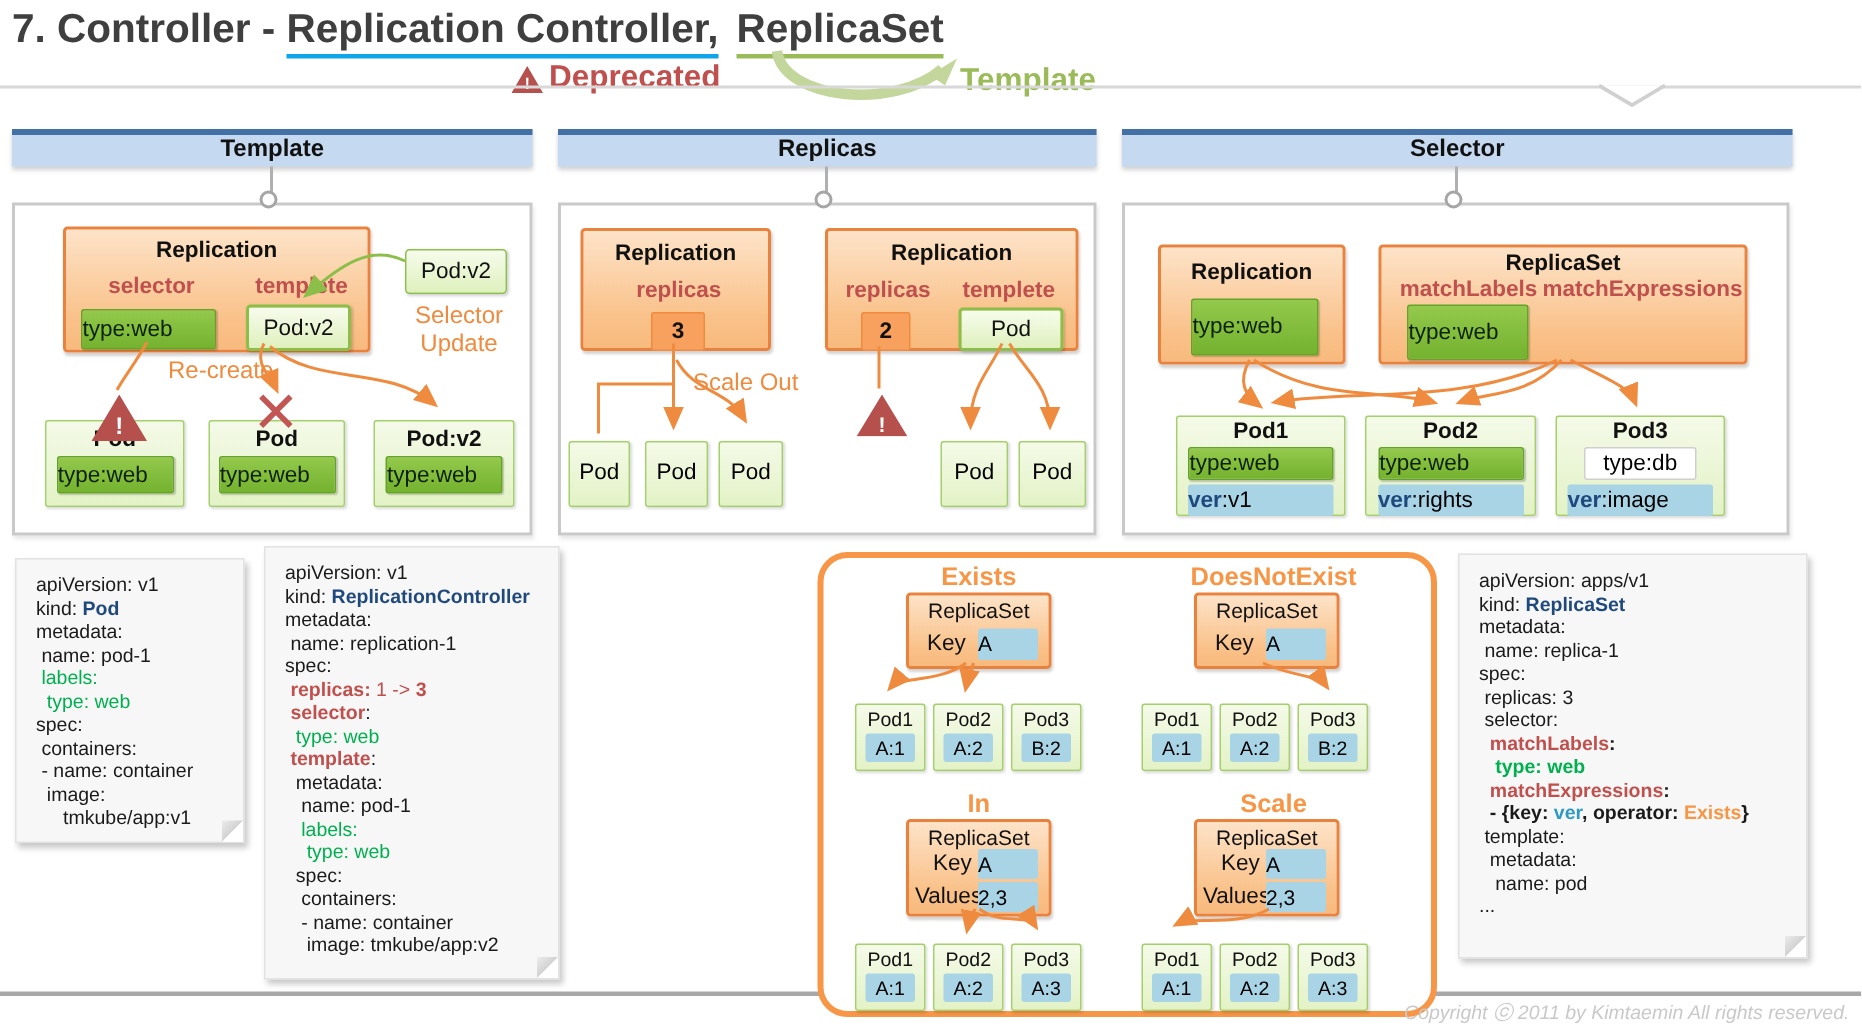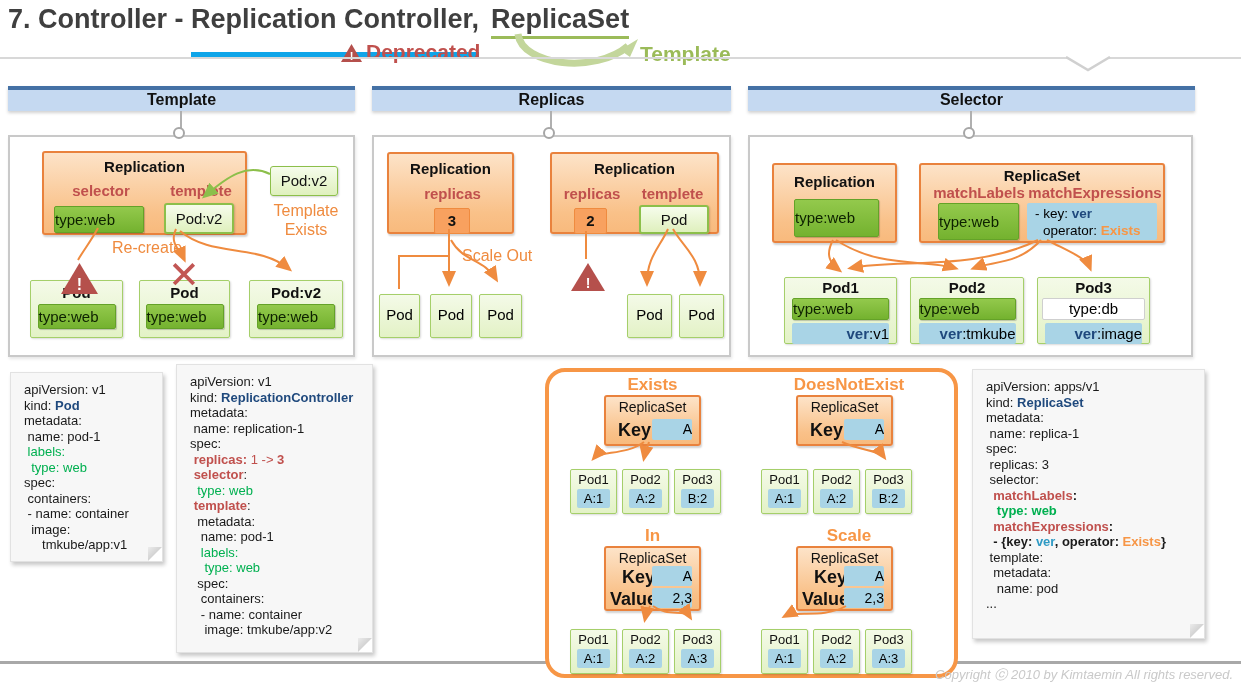--- a/index.html
+++ b/index.html
@@ -3,21 +3,21 @@
 <meta charset="utf-8">
 <style>
   * { margin:0; padding:0; box-sizing:border-box; }
   html,body { background:#fff; }
   body { font-family:"Liberation Sans","DejaVu Sans",sans-serif; }
   #root { position:relative; width:1241px; height:685px; background:#fff; overflow:hidden; }
   .abs { position:absolute; }
 
   
   .title { left:8px; top:4px; font-size:27px; font-weight:bold; color:#3f3f3f; white-space:nowrap; }
-  .u-red   { border-bottom:5px solid #0ea5e9; padding-bottom:18px; }
+  .u-red   { border-bottom:3px solid #0ea5e9; padding-bottom:2px; }
   .u-green { border-bottom:3px solid #9bbb59; padding-bottom:2px; margin-left:12px; }
 
   .banner-dep { left:366px; top:40px; font-size:21px; font-weight:bold; color:#c0504d; }
   .banner-rep { left:640px; top:42px; font-size:21px; font-weight:bold; color:#9bbb59; }
   .tri { clip-path:polygon(50% 0,100% 100%,0 100%); background:#b5504c; color:#fff;
          display:flex; align-items:flex-end; justify-content:center; font-weight:bold; }
   .tri-banner { left:341px; top:44px; width:21px; height:18px; font-size:11px; }
 
   .rule-top { left:0; top:57px; width:1241px; height:2px; background:#d8d8d8; }
   .rule-bottom { left:0; top:661px; width:1241px; height:3px; background:#a8a8a8; z-index:0; }
@@ -41,39 +41,39 @@
   .gbadge { background:linear-gradient(180deg,#93c94c,#74b22f); border:1px solid #64a228; border-radius:2px;
             text-align:left; font-size:15px; color:#0d2100; box-shadow:1px 1px 1px rgba(0,0,0,0.2); }
   .lgbox { background:linear-gradient(180deg,#f6fcec,#dff0bd); border:2px solid #8cbf4a; border-radius:3px;
            text-align:center; font-size:15px; color:#111; box-shadow:1px 1px 2px rgba(0,0,0,0.18); }
   .pod { background:linear-gradient(180deg,#f4fae8,#e3f2c6); border:1.5px solid #a5cf6a; border-radius:2px;
          box-shadow:1px 1px 2px rgba(0,0,0,0.15); text-align:center; }
   .pod-title { font-weight:bold; font-size:15px; color:#111; margin-top:3px; }
   .pod .gbadge { margin:3px auto 0; width:78px; height:25px; line-height:23px; }
   .obadge { background:#f8a15f; border:1px solid #ef8b3f; border-radius:2px; text-align:center;
             font-weight:bold; font-size:15px; color:#111; }
-  .bbadge { background:#a9d4e6; border-radius:2px; text-align:right; }
+  .bbadge { background:#a9d4e6; border-radius:2px; text-align:left; }
   .xmark { color:#c25654; font-size:38px; font-weight:bold; z-index:7; }
 
   
   .spod { background:linear-gradient(180deg,#f4fae8,#e3f2c6); border:1.5px solid #a5cf6a; border-radius:2px;
           box-shadow:1px 1px 2px rgba(0,0,0,0.15); text-align:center; width:113px; height:67px; }
   .spod .gbadge { margin:2px auto 0; width:97px; height:22px; line-height:20px; }
   .spod .bbadge { margin:3px auto 0; width:97px; height:21px; line-height:21px; font-size:15px; }
   .wbadge { background:#fff; border:1px solid #cfcfcf; border-radius:2px; margin:2px auto 0;
-            width:103px; height:22px; line-height:20px; font-size:15px; text-align:center; }
+            width:75px; height:22px; line-height:20px; font-size:15px; text-align:center; }
   .ver-key { color:#1f497d; font-weight:bold; }
 
   
   .ops { border:4px solid #f79646; border-radius:20px; background:#fff; z-index:2; }
   .op-label { font-size:17px; font-weight:bold; color:#f79646; text-align:center; }
   .op-box { position:absolute; width:97px; background:linear-gradient(180deg,#fde3c8 0%,#f9c189 75%,#f8ba7d 100%);
             border:2px solid #e9823d; border-radius:3px; box-shadow:1px 2px 2px rgba(0,0,0,0.18); }
   .op-box .bt { text-align:center; font-size:14px; color:#111; margin-top:2px; }
-  .kv-label { position:absolute; font-size:18px; font-weight:bold; color:#111; }
+  .kv-label { position:absolute; font-size:15px; font-weight:normal; color:#111; }
   .kv-badge { position:absolute; width:40px; height:21px; line-height:21px; font-size:14px; }
   .mini-pods { position:absolute; display:flex; gap:5px; }
   .mini-pod { width:47px; height:45px; background:linear-gradient(180deg,#f4fae8,#e3f2c6);
               border:1.5px solid #a5cf6a; border-radius:2px; text-align:center;
               box-shadow:1px 1px 2px rgba(0,0,0,0.15); }
   .mp-title { font-size:13px; color:#111; margin-top:2px; }
   .mp-badge { background:#a9d4e6; border-radius:2px; width:33px; height:19px; line-height:19px;
               font-size:13px; margin:2px auto 0; }
 
   
@@ -137,21 +137,21 @@
 
   <div class="abs panel" style="left:8px;top:135px;width:347px;height:222px;">
     <div class="abs obox" style="left:32px;top:14px;width:205px;height:84px;">
       <div class="obox-title" style="top:5px;">Replication</div>
       <div class="abs lbl-crimson" style="left:12px;top:29px;width:90px;">selector</div>
       <div class="abs lbl-crimson" style="left:112px;top:29px;width:90px;">templete</div>
       <div class="abs gbadge" style="left:10px;top:53px;width:90px;height:27px;line-height:25px;">type:web</div>
       <div class="abs lgbox" style="left:120px;top:50px;width:70px;height:31px;line-height:28px;">Pod:v2</div>
     </div>
     <div class="abs lgbox" style="left:260px;top:29px;width:68px;height:30px;line-height:27px;border-width:1.5px;">Pod:v2</div>
-    <div class="abs lbl-orange" style="left:250px;top:64px;width:92px;text-align:center;line-height:19px;">Template Exists</div>
+    <div class="abs lbl-orange" style="left:250px;top:64px;width:92px;text-align:center;line-height:19px;">Selector Update</div>
     <div class="abs lbl-orange" style="left:102px;top:102px;">Re-create</div>
 
     <div class="abs pod" style="left:20px;top:143px;width:93px;height:58px;">
       <div class="pod-title">Pod</div>
       <div class="gbadge">type:web</div>
     </div>
     <div class="abs pod" style="left:129px;top:143px;width:91px;height:58px;">
       <div class="pod-title">Pod</div>
       <div class="gbadge">type:web</div>
     </div>
@@ -194,35 +194,31 @@
   <div class="abs panel" style="left:748px;top:135px;width:445px;height:222px;">
     <div class="abs obox" style="left:22px;top:26px;width:125px;height:80px;">
       <div class="obox-title" style="top:8px;">Replication</div>
       <div class="abs gbadge" style="left:20px;top:34px;width:85px;height:38px;line-height:36px;">type:web</div>
     </div>
     <div class="abs obox" style="left:169px;top:26px;width:246px;height:80px;">
       <div class="obox-title" style="top:2px;">ReplicaSet</div>
       <div class="abs lbl-crimson" style="left:8px;top:19px;width:100px;">matchLabels</div>
       <div class="abs lbl-crimson" style="left:105px;top:19px;width:138px;">matchExpressions</div>
       <div class="abs gbadge" style="left:17px;top:38px;width:81px;height:37px;line-height:35px;">type:web</div>
-      <div class="abs bbadge" style="left:106px;top:38px;width:130px;height:37px;text-align:left;font-size:13.5px;line-height:17px;padding:2px 0 0 8px;">
-        <span>- key: </span><span class="ver-key">ver</span><br>
-        <span style="padding-left:8px;">operator: </span><span style="color:#f79646;font-weight:bold;">Exists</span>
-      </div>
     </div>
 
     <div class="abs spod" style="left:34px;top:140px;">
       <div class="pod-title" style="margin-top:1px;">Pod1</div>
       <div class="gbadge">type:web</div>
       <div class="bbadge"><span class="ver-key">ver</span><span>:v1</span></div>
     </div>
     <div class="abs spod" style="left:160px;top:140px;width:114px;">
       <div class="pod-title" style="margin-top:1px;">Pod2</div>
       <div class="gbadge">type:web</div>
-      <div class="bbadge"><span class="ver-key">ver</span><span>:tmkube</span></div>
+      <div class="bbadge"><span class="ver-key">ver</span><span>:rights</span></div>
     </div>
     <div class="abs spod" style="left:287px;top:140px;">
       <div class="pod-title" style="margin-top:1px;">Pod3</div>
       <div class="wbadge">type:db</div>
       <div class="bbadge"><span class="ver-key">ver</span><span>:image</span></div>
     </div>
   </div>
 
   <div class="abs code" style="left:10px;top:372px;width:153px;height:190px;"><div class="cl"><span>apiVersion: v1</span></div><div class="cl"><span>kind: </span><span class="kb">Pod</span></div><div class="cl"><span>metadata:</span></div><div class="cl"><span> name: pod-1</span></div><div class="cl"><span class="g"> labels:</span></div><div class="cl"><span class="g">  type: web</span></div><div class="cl"><span>spec:</span></div><div class="cl"><span> containers:</span></div><div class="cl"><span> - name: container</span></div><div class="cl"><span>  image:</span></div><div class="cl"><span>     tmkube/app:v1</span></div></div>
   <div class="abs code" style="left:176px;top:364px;width:197px;height:289px;"><div class="cl"><span>apiVersion: v1</span></div><div class="cl"><span>kind: </span><span class="kb">ReplicationController</span></div><div class="cl"><span>metadata:</span></div><div class="cl"><span> name: replication-1</span></div><div class="cl"><span>spec:</span></div><div class="cl"><span> </span><span class="rb">replicas:</span><span class="r"> 1 -&gt; </span><span class="rb">3</span></div><div class="cl"><span> </span><span class="rb">selector</span><span>:</span></div><div class="cl"><span class="g">  type: web</span></div><div class="cl"><span> </span><span class="rb">template</span><span>:</span></div><div class="cl"><span>  metadata:</span></div><div class="cl"><span>   name: pod-1</span></div><div class="cl"><span class="g">   labels:</span></div><div class="cl"><span class="g">    type: web</span></div><div class="cl"><span>  spec:</span></div><div class="cl"><span>   containers:</span></div><div class="cl"><span>   - name: container</span></div><div class="cl"><span>    image: tmkube/app:v2</span></div></div>
@@ -313,21 +309,21 @@
           <div class="mp-badge">A:2</div>
         </div>
         <div class="mini-pod">
           <div class="mp-title">Pod3</div>
           <div class="mp-badge">A:3</div>
         </div>
       </div>
   </div>
 
   <div class="abs rule-bottom"></div>
-  <div class="abs copyright">Copyright ⓒ 2010 by Kimtaemin All rights reserved.</div>
+  <div class="abs copyright">Copyright ⓒ 2011 by Kimtaemin All rights reserved.</div>
 
   <svg class="overlay" width="1241" height="685">
     <defs>
       <marker id="ao" markerWidth="9" markerHeight="9" refX="6" refY="3.5" orient="auto">
         <path d="M0,0 L8,3.5 L0,7 z" fill="#ef8b3f"></path>
       </marker>
       <marker id="ag" markerWidth="9" markerHeight="9" refX="6" refY="3.5" orient="auto">
         <path d="M0,0 L8,3.5 L0,7 z" fill="#8cbf4a"></path>
       </marker>
     </defs>

